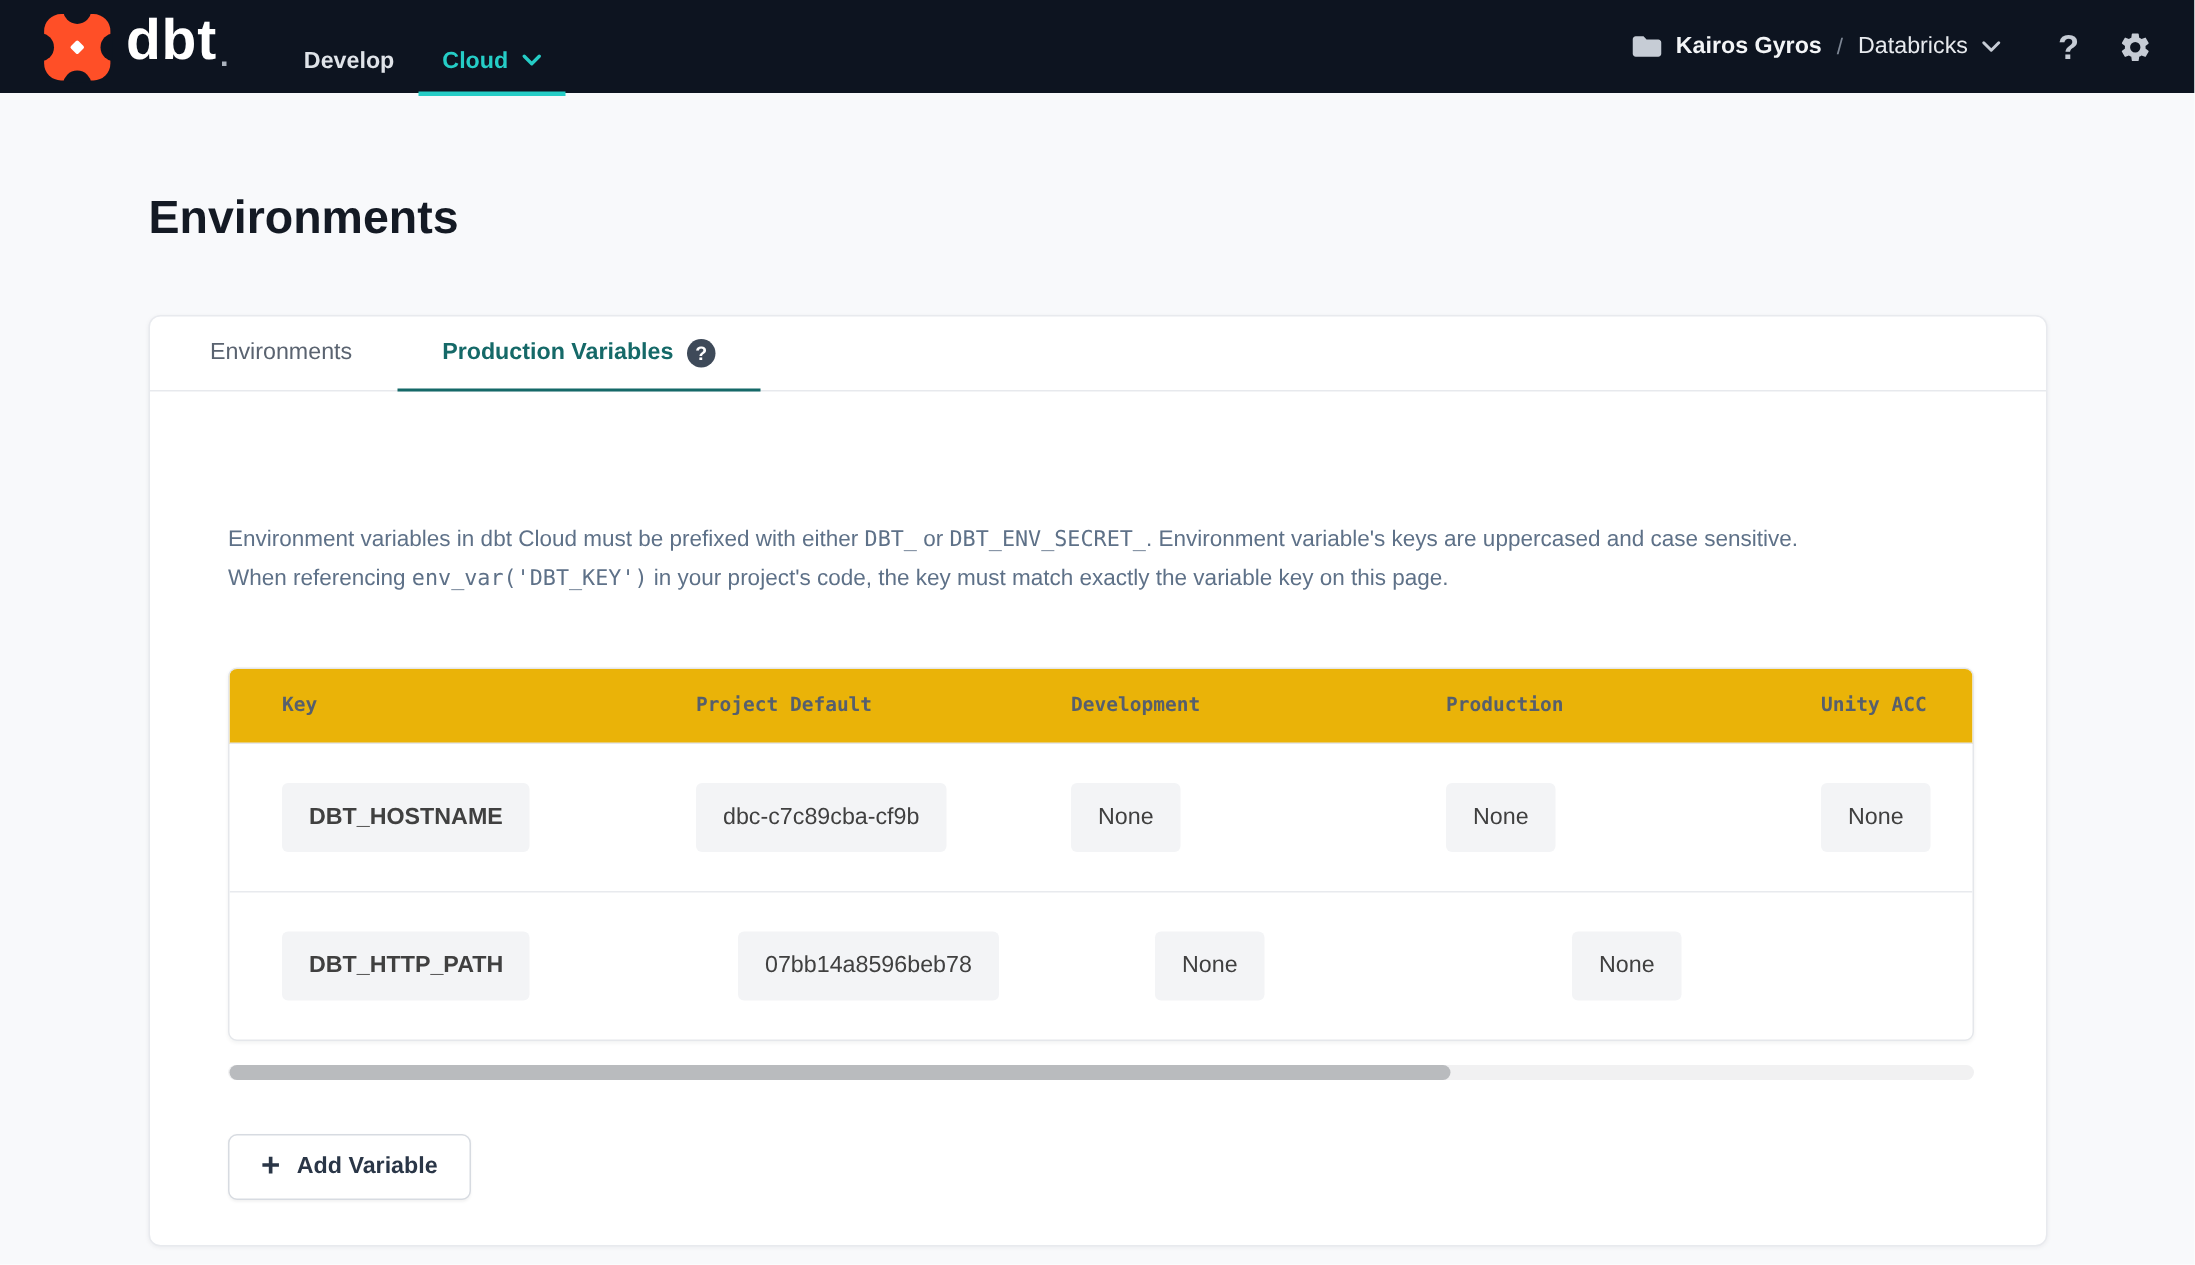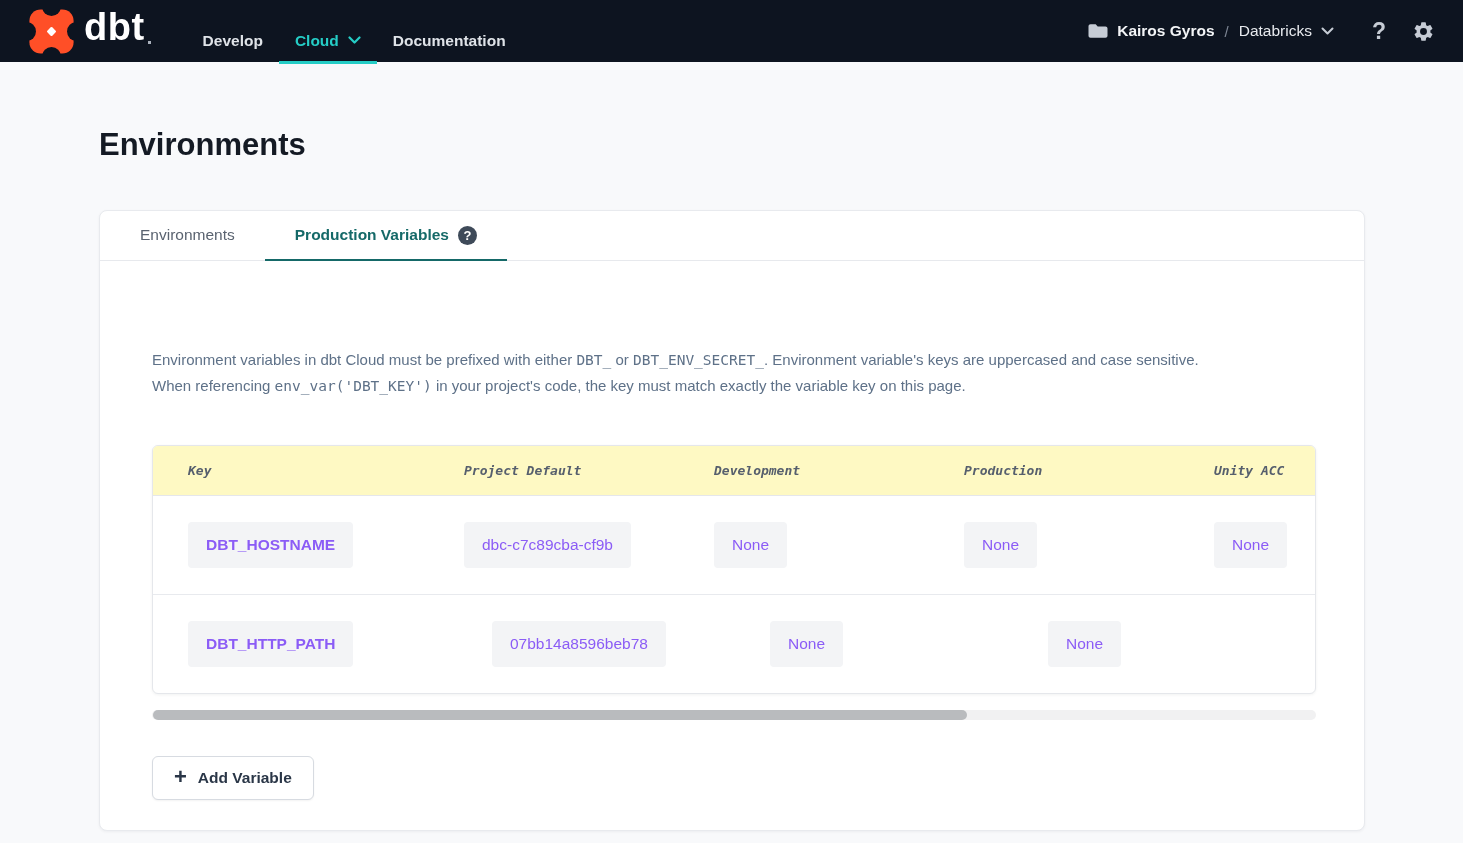--- a/index.html
+++ b/index.html
@@ -147,41 +147,40 @@
     background: #fff;
   }
   .thead, .trow {
     display: grid;
     grid-template-columns: 276px 250px 250px 250px 1fr;
     padding-left: 35px;
     align-items: center;
   }
   .thead {
     height: 50px;
-    background: #fef9c3;
+    background: #eab308;
     border-bottom: 1px solid #e5e7eb;
-    font-style: italic;
   }
   .th {
     font-family: "DejaVu Sans Mono", monospace;
     font-size: 13px;
     font-weight: 700;
     color: #565f6d;
   }
   .trow { padding-top: 26px; padding-bottom: 26px; border-bottom: 1px solid #e8eaee; }
   .trow:last-child { border-bottom: none; gap: 28px; }
   .chip {
     display: inline-flex;
     align-items: center;
     height: 46px;
     padding: 0 18px;
     background: #f3f4f6;
     border-radius: 4px;
     font-size: 15.5px;
-    color: #8b5cf6;
+    color: #404040;
     width: fit-content;
     white-space: nowrap;
   }
   .chip.key { font-weight: 700; }
   .chip.editable { cursor: pointer; }
 
   
   .hscroll {
     margin-top: 16px;
     height: 10px;
@@ -238,23 +237,20 @@
   <nav class="primary-nav">
       <div class="nav-item">
         <span>Develop</span>
       </div>
       <div class="nav-item active">
         <span>Cloud</span>
         <svg width="13" height="9" viewBox="0 0 13 9">
           <path d="M1.5 1.5l5 5 5-5" stroke="#25cdc6" stroke-width="2.2" fill="none" stroke-linecap="round" stroke-linejoin="round"></path>
         </svg>
         <span class="underline"></span>
-      </div>
-      <div class="nav-item">
-        <span>Documentation</span>
       </div>
     </nav>
 
   <div class="nav-right">
     <div class="project-picker">
       <svg width="21" height="18" viewBox="0 0 21 18">
         <path fill="#c6ccd5" d="M1.5 4.2c0-1.1.9-2 2-2h5.2l2 2.2h7.8c1.1 0 2 .9 2 2v7.4c0 1.1-.9 2-2 2H3.5c-1.1 0-2-.9-2-2V4.2z"></path>
       </svg>
       <span class="account-name">Kairos Gyros</span>
       <span class="crumb-sep">/</span>

